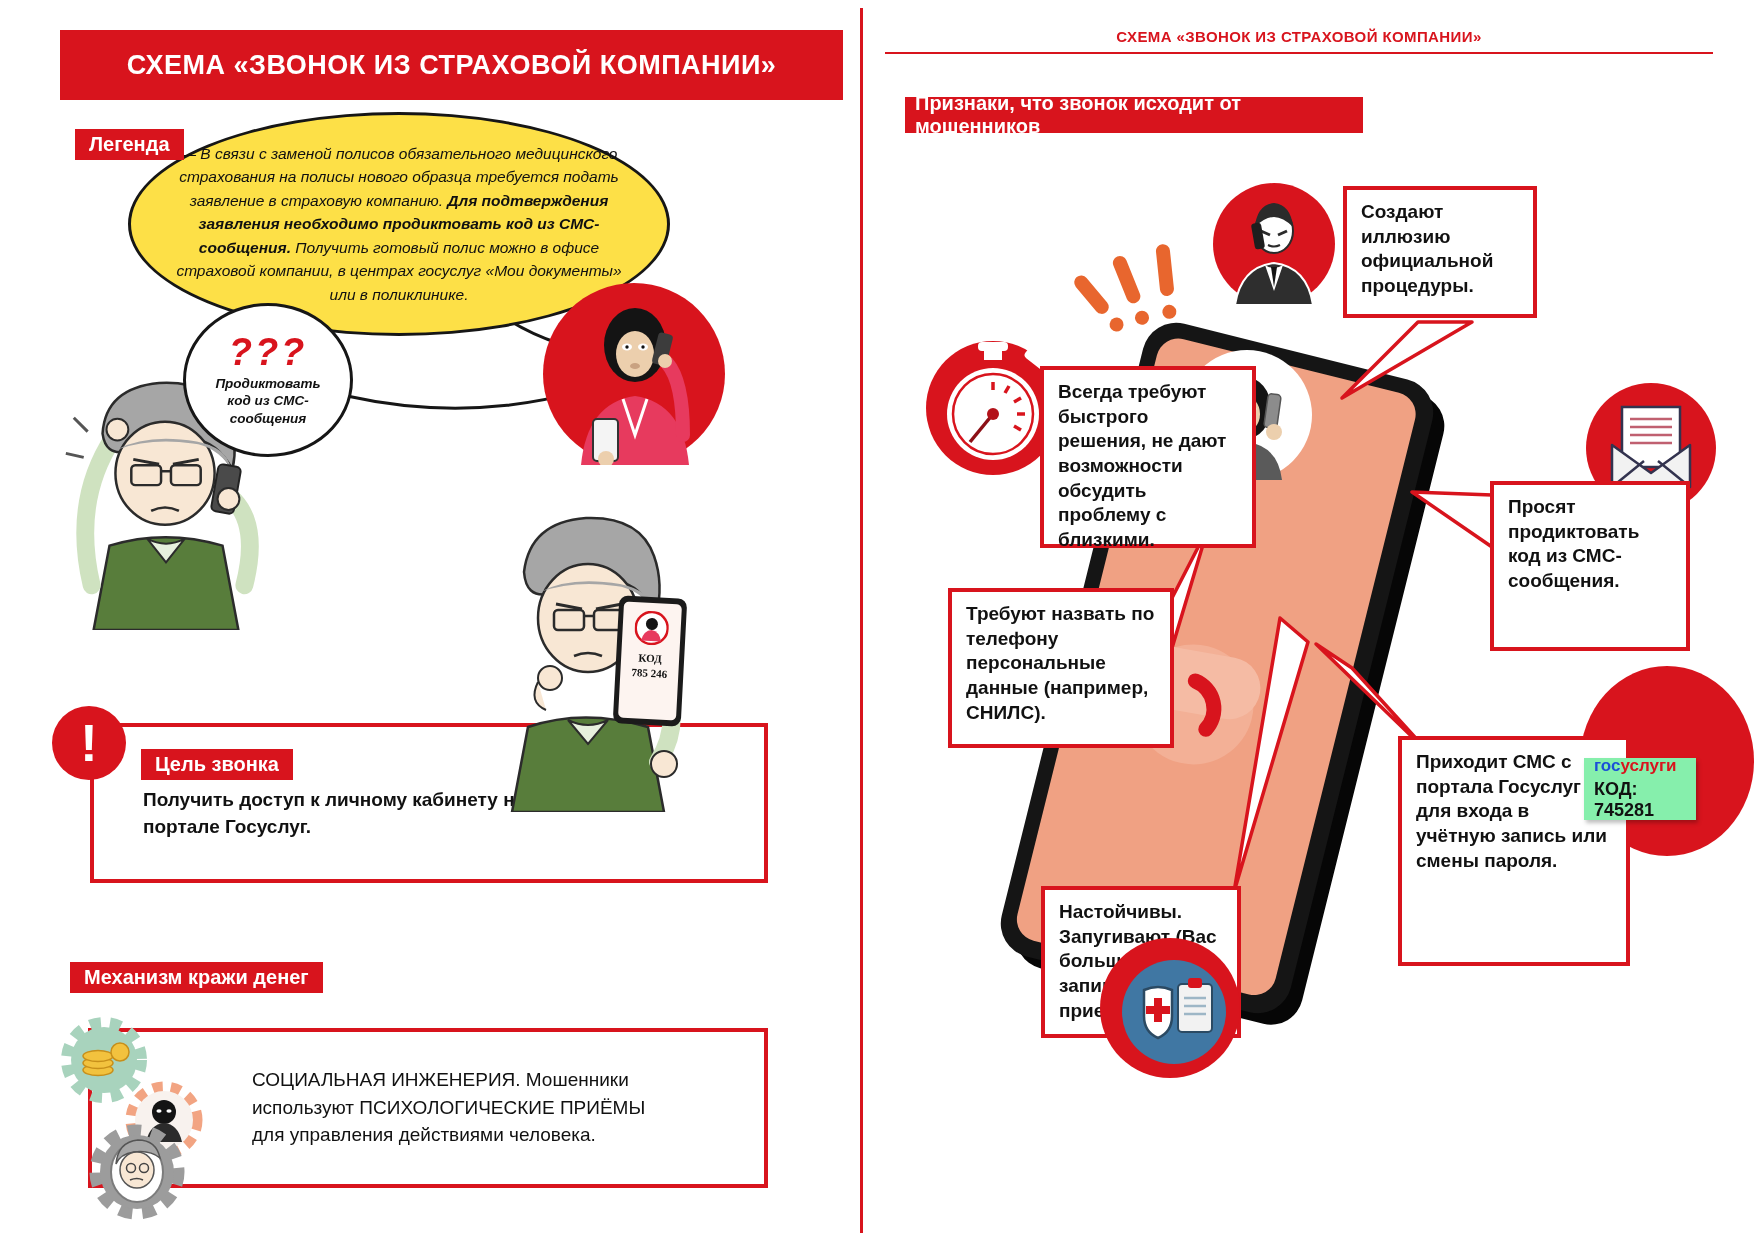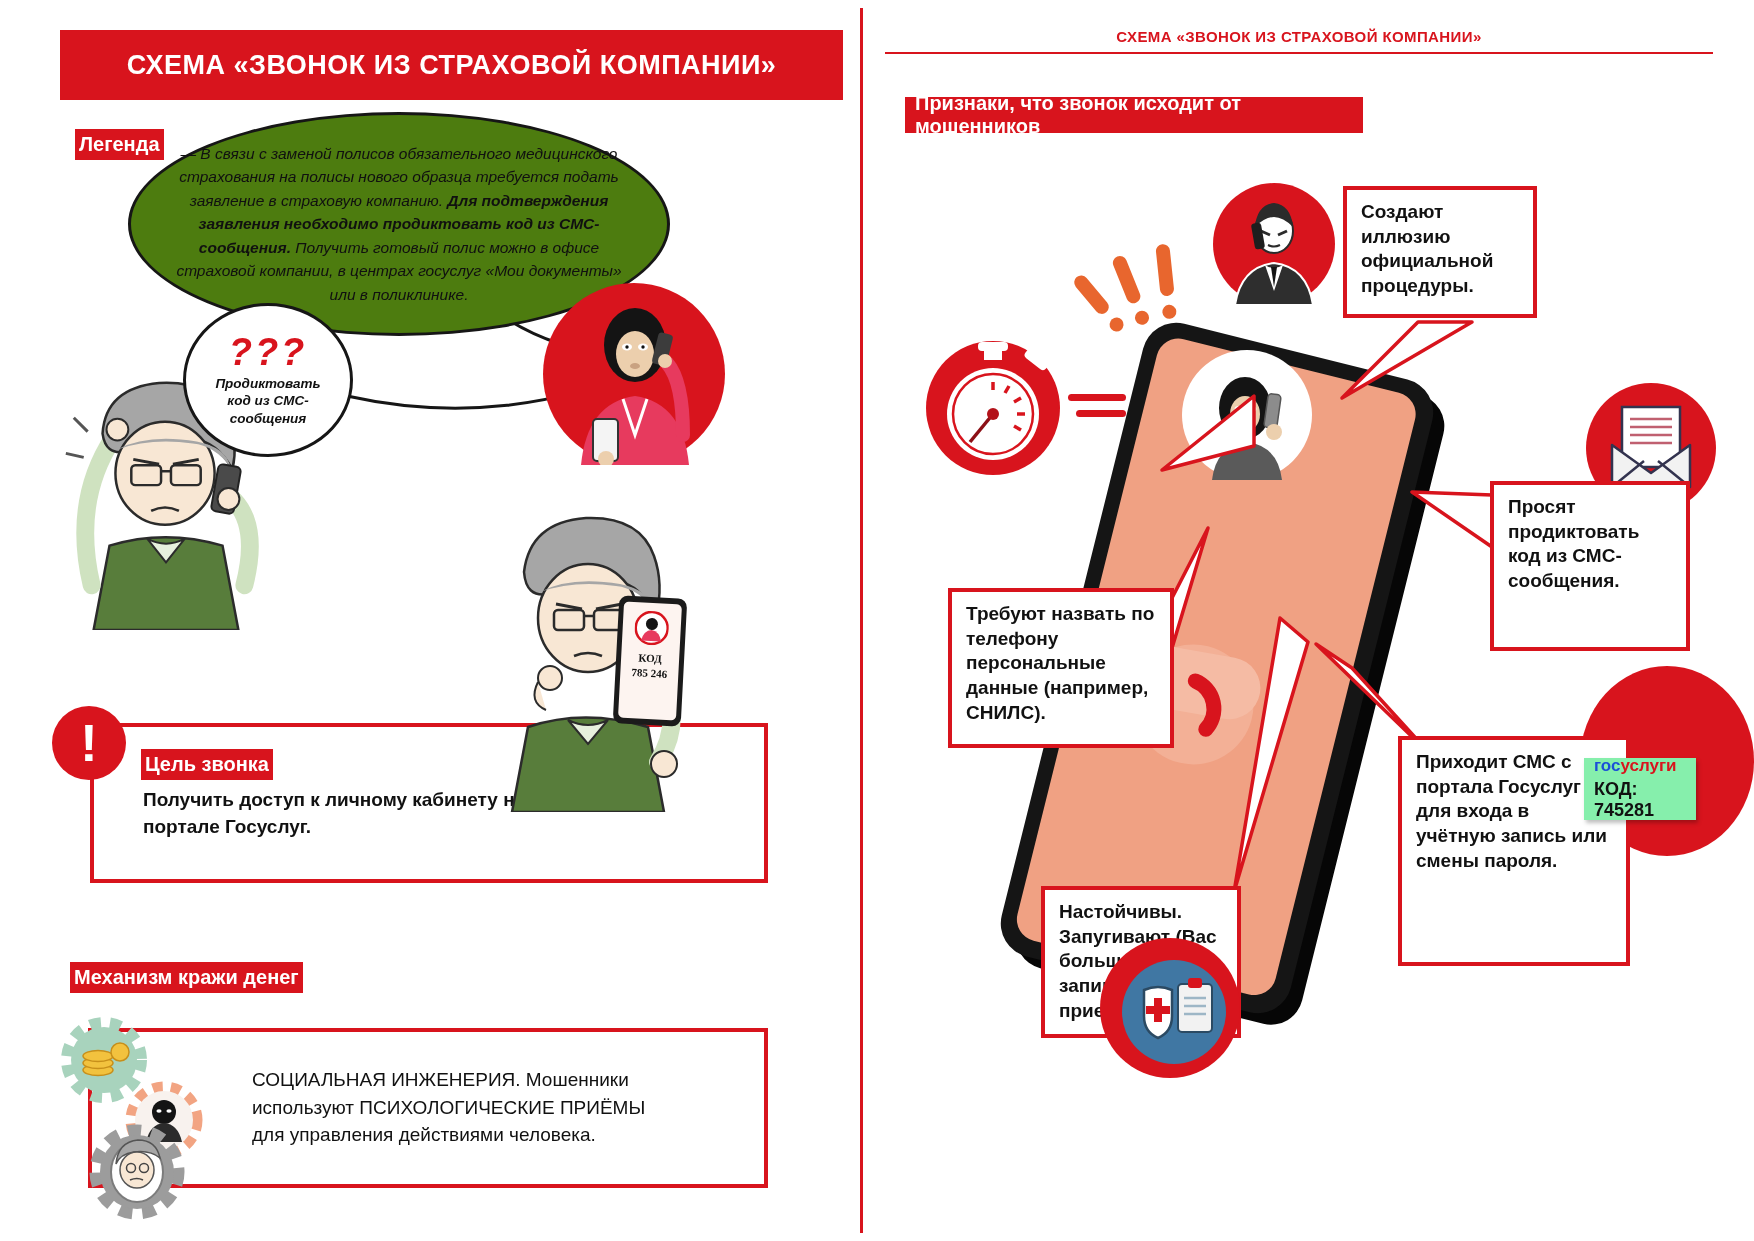--- a/index.html
+++ b/index.html
@@ -4,23 +4,23 @@
 <style>
   html,body{margin:0;padding:0;background:#fff;}
   .poster{position:relative;width:1754px;height:1241px;background:#ffffff;overflow:hidden;
           font-family:"Liberation Sans",sans-serif;color:#111;}
   .abs{position:absolute;}
   .redfill{background:#d8141d;}
   .whitetxt{color:#fff;font-weight:bold;}
   
   .banner-left{left:60px;top:30px;width:783px;height:70px;display:flex;align-items:center;justify-content:center;
                font-size:27px;letter-spacing:.5px;z-index:2;}
-  .tag{display:inline-block;padding:4px 4px;font-size:20px;line-height:1.15;z-index:3;}
+  .tag{display:inline-block;padding:4px 14px;font-size:20px;line-height:1.15;z-index:3;}
   .bubble{left:128px;top:112px;width:536px;height:218px;border:3px solid #161616;border-radius:50%;
-          background:#4d7c0f;z-index:2;display:flex;align-items:center;justify-content:center;}
+          background:#fde047;z-index:2;display:flex;align-items:center;justify-content:center;}
   .bubble-text{width:470px;font-size:15.5px;line-height:1.52;font-style:italic;text-align:center;color:#101010;}
   .bubble-text b{font-weight:bold;}
   .qbubble{left:183px;top:303px;width:164px;height:148px;border:3px solid #161616;border-radius:50%;
            background:#fff;z-index:3;display:flex;flex-direction:column;align-items:center;justify-content:center;}
   .qmarks{color:#d8141d;font-size:38px;font-weight:bold;letter-spacing:3px;line-height:1;font-style:italic;}
   .qtext{font-size:13.5px;font-weight:bold;font-style:italic;text-align:center;line-height:1.3;margin-top:4px;width:130px;}
   .circle{border-radius:50%;}
   .goal-circle{left:52px;top:706px;width:74px;height:74px;z-index:3;display:flex;align-items:center;justify-content:center;
                color:#fff;font-size:52px;font-weight:bold;}
   .goal-box{left:90px;top:723px;width:670px;height:152px;border:4px solid #d8141d;background:#fff;z-index:1;}
@@ -314,19 +314,20 @@
     <g stroke="#9db6c6" stroke-width="2.5">
         <line x1="84" y1="60" x2="106" y2="60"></line>
         <line x1="84" y1="68" x2="106" y2="68"></line>
         <line x1="84" y1="76" x2="106" y2="76"></line>
       </g>
     <path d="M44 52 Q58 46 72 52 L72 78 Q72 94 58 100 Q44 94 44 78 Z" fill="#fff" stroke="#2b4a63" stroke-width="2.5"></path>
     <path d="M54 64 h8 v8 h8 v8 h-8 v8 h-8 v-8 h-8 v-8 h8 Z" fill="#d8141d" transform="translate(0,-4)"></path>
   </svg>
 
   <div class="co co-illusion">Создают иллюзию официальной процедуры.</div>
+  <div class="co co-urgency">Всегда требуют быстрого решения, не дают возможности обсудить проблему с близкими.</div>
   <div class="co co-personal">Требуют назвать по телефону персональные данные (например, СНИЛС).</div>
   <div class="co co-pressure">Настойчивы. Запугивают (Вас больше не запишут на прием к врачу!).</div>
   <div class="co co-portal">Приходит СМС с портала Госуслуг для входа в учётную запись или смены пароля.</div>
   <div class="co co-smscode">Просят продиктовать код из СМС-сообщения.</div>
 
 
 </div>
 
 </body></html>

